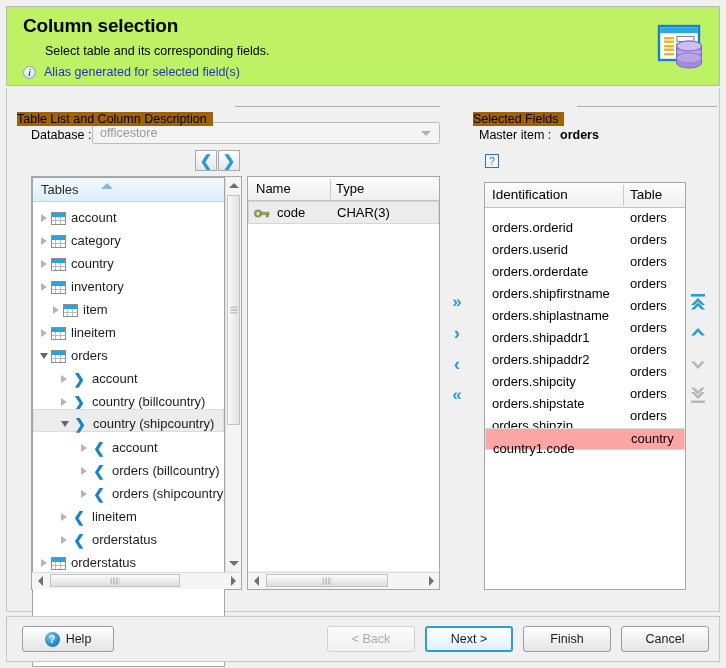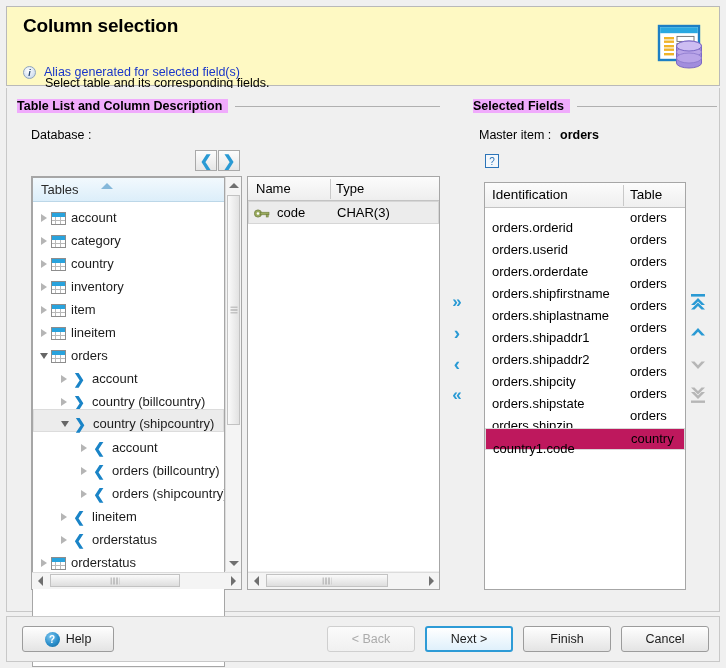--- a/index.html
+++ b/index.html
@@ -18,37 +18,36 @@
     width: 726px; height: 668px;
     background: #f0f0f0;
     box-sizing: border-box;
   }
 
   
   .header {
     position: absolute;
     left: 6px; top: 6px; right: 6px;
     height: 80px;
-    background: #fef9c3;
+    background: #bef264;
     border: 1px solid #b9b9b9;
     box-sizing: border-box;
   }
   .header-title {
     position: absolute;
     left: 16px; top: 8px;
     font-size: 19px;
     font-weight: bold;
     letter-spacing: -0.2px;
   }
   .header-sub {
     position: absolute;
     left: 38px; top: 37px;
     font-size: 12.5px;
     color: #000;
-    margin-top: 32px;
   }
   .header-link-row {
     position: absolute;
     left: 16px; top: 58px;
     display: flex; align-items: center; gap: 8px;
   }
   .info-icon {
     width: 13px; height: 13px; border-radius: 50%;
     border: 1px solid #8fa4bd;
     background: radial-gradient(circle at 40% 35%, #ffffff 0%, #d8e4f2 60%, #b9cde2 100%);
@@ -73,25 +72,26 @@
     left: 6px; top: 88px; right: 6px; bottom: 56px;
     background: #f0f0f0;
     border: 1px solid #c8c8c8;
     border-top: none;
     box-sizing: border-box;
   }
 
   
   .grp-title {
     position: absolute;
-    font-weight: bold;
+    font-weight: normal;
     font-size: 12.5px;
-    background: #f0abfc;
+    background: #a16207;
     padding-right: 6px;
     z-index: 3;
+    margin-top: 13px;
   }
   .grp-line {
     position: absolute;
     height: 1px;
     background: #b0b0b0;
     z-index: 1;
   }
 
   .lbl { position: absolute; font-size: 12.5px; }
 
@@ -255,21 +255,21 @@
   .sf-header {
     position: absolute; left: 0; top: 0; right: 0; height: 25px;
     background: linear-gradient(#fcfcfc, #efefef);
     border-bottom: 1px solid #c3c3c3;
     box-sizing: border-box;
   }
   .sf-h1 { position: absolute; left: 7px; top: 4px; font-size: 13.5px; }
   .sf-h2 { position: absolute; left: 145px; top: 4px; font-size: 13.5px; }
   .sf-sep { position: absolute; left: 138px; top: 2px; width: 1px; height: 21px; background: #c9c9c9;}
   .sf-row { position: relative; height: 22px; font-size: 13px; }
-  .sf-row.sel { background: #be185d; border: 1px solid #d8d8d8; box-sizing: border-box; }
+  .sf-row.sel { background: #fca5a5; border: 1px solid #d8d8d8; box-sizing: border-box; }
   .sf-c1 { position: absolute; left: 7px; top: 12px; }
   .sf-c2 { position: absolute; left: 145px; top: 2px; }
 
   
   .xfer {
     position: absolute;
     width: 20px; height: 18px;
     color: #2a9ad4;
     font-size: 17px;
     line-height: 18px;
@@ -447,20 +447,24 @@
       </g>
     </svg>
   </div>
 
   <div class="body-area">
 
     <div class="grp-title" style="left:10px; top:11px;">Table List and Column Description</div>
     <div class="grp-line" style="left:228px; top:18px; width:205px;"></div>
 
     <div class="lbl" style="left:24px; top:40px;">Database :</div>
+    <div class="combo" style="left:85px; top:34px; width:348px; height:22px;">
+      <div class="combo-text">officestore</div>
+      <div class="combo-arrow"></div>
+    </div>
 
     <div class="navbtn" style="left:188px; top:62px;">
       <span style="color:#2a9ad4;font-size:15px;font-weight:bold;line-height:15px;">❮</span>
     </div>
     <div class="navbtn" style="left:211px; top:62px;">
       <span style="color:#2a9ad4;font-size:15px;font-weight:bold;line-height:15px;">❯</span>
     </div>
 
     <div class="panel-outer" style="left:24px; top:88px; width:211px; height:414px;">
       <div class="panel" style="left:0; top:0; width:193px; height:490px; border:1px solid #a6a6a6;">
@@ -490,21 +494,21 @@
               <div class="tbl-icon"></div>
               <span class="tlabel">country</span>
             </div>
             <div class="tnode" style="padding-left: 4px;">
               <div class="twist">
                 <div class="twist-closed"></div>
               </div>
               <div class="tbl-icon"></div>
               <span class="tlabel">inventory</span>
             </div>
-            <div class="tnode" style="padding-left: 4px;">
+            <div class="tnode" style="padding-left: 16px;">
               <div class="twist">
                 <div class="twist-closed"></div>
               </div>
               <div class="tbl-icon"></div>
               <span class="tlabel">item</span>
             </div>
             <div class="tnode" style="padding-left: 4px;">
               <div class="twist">
                 <div class="twist-closed"></div>
               </div>

